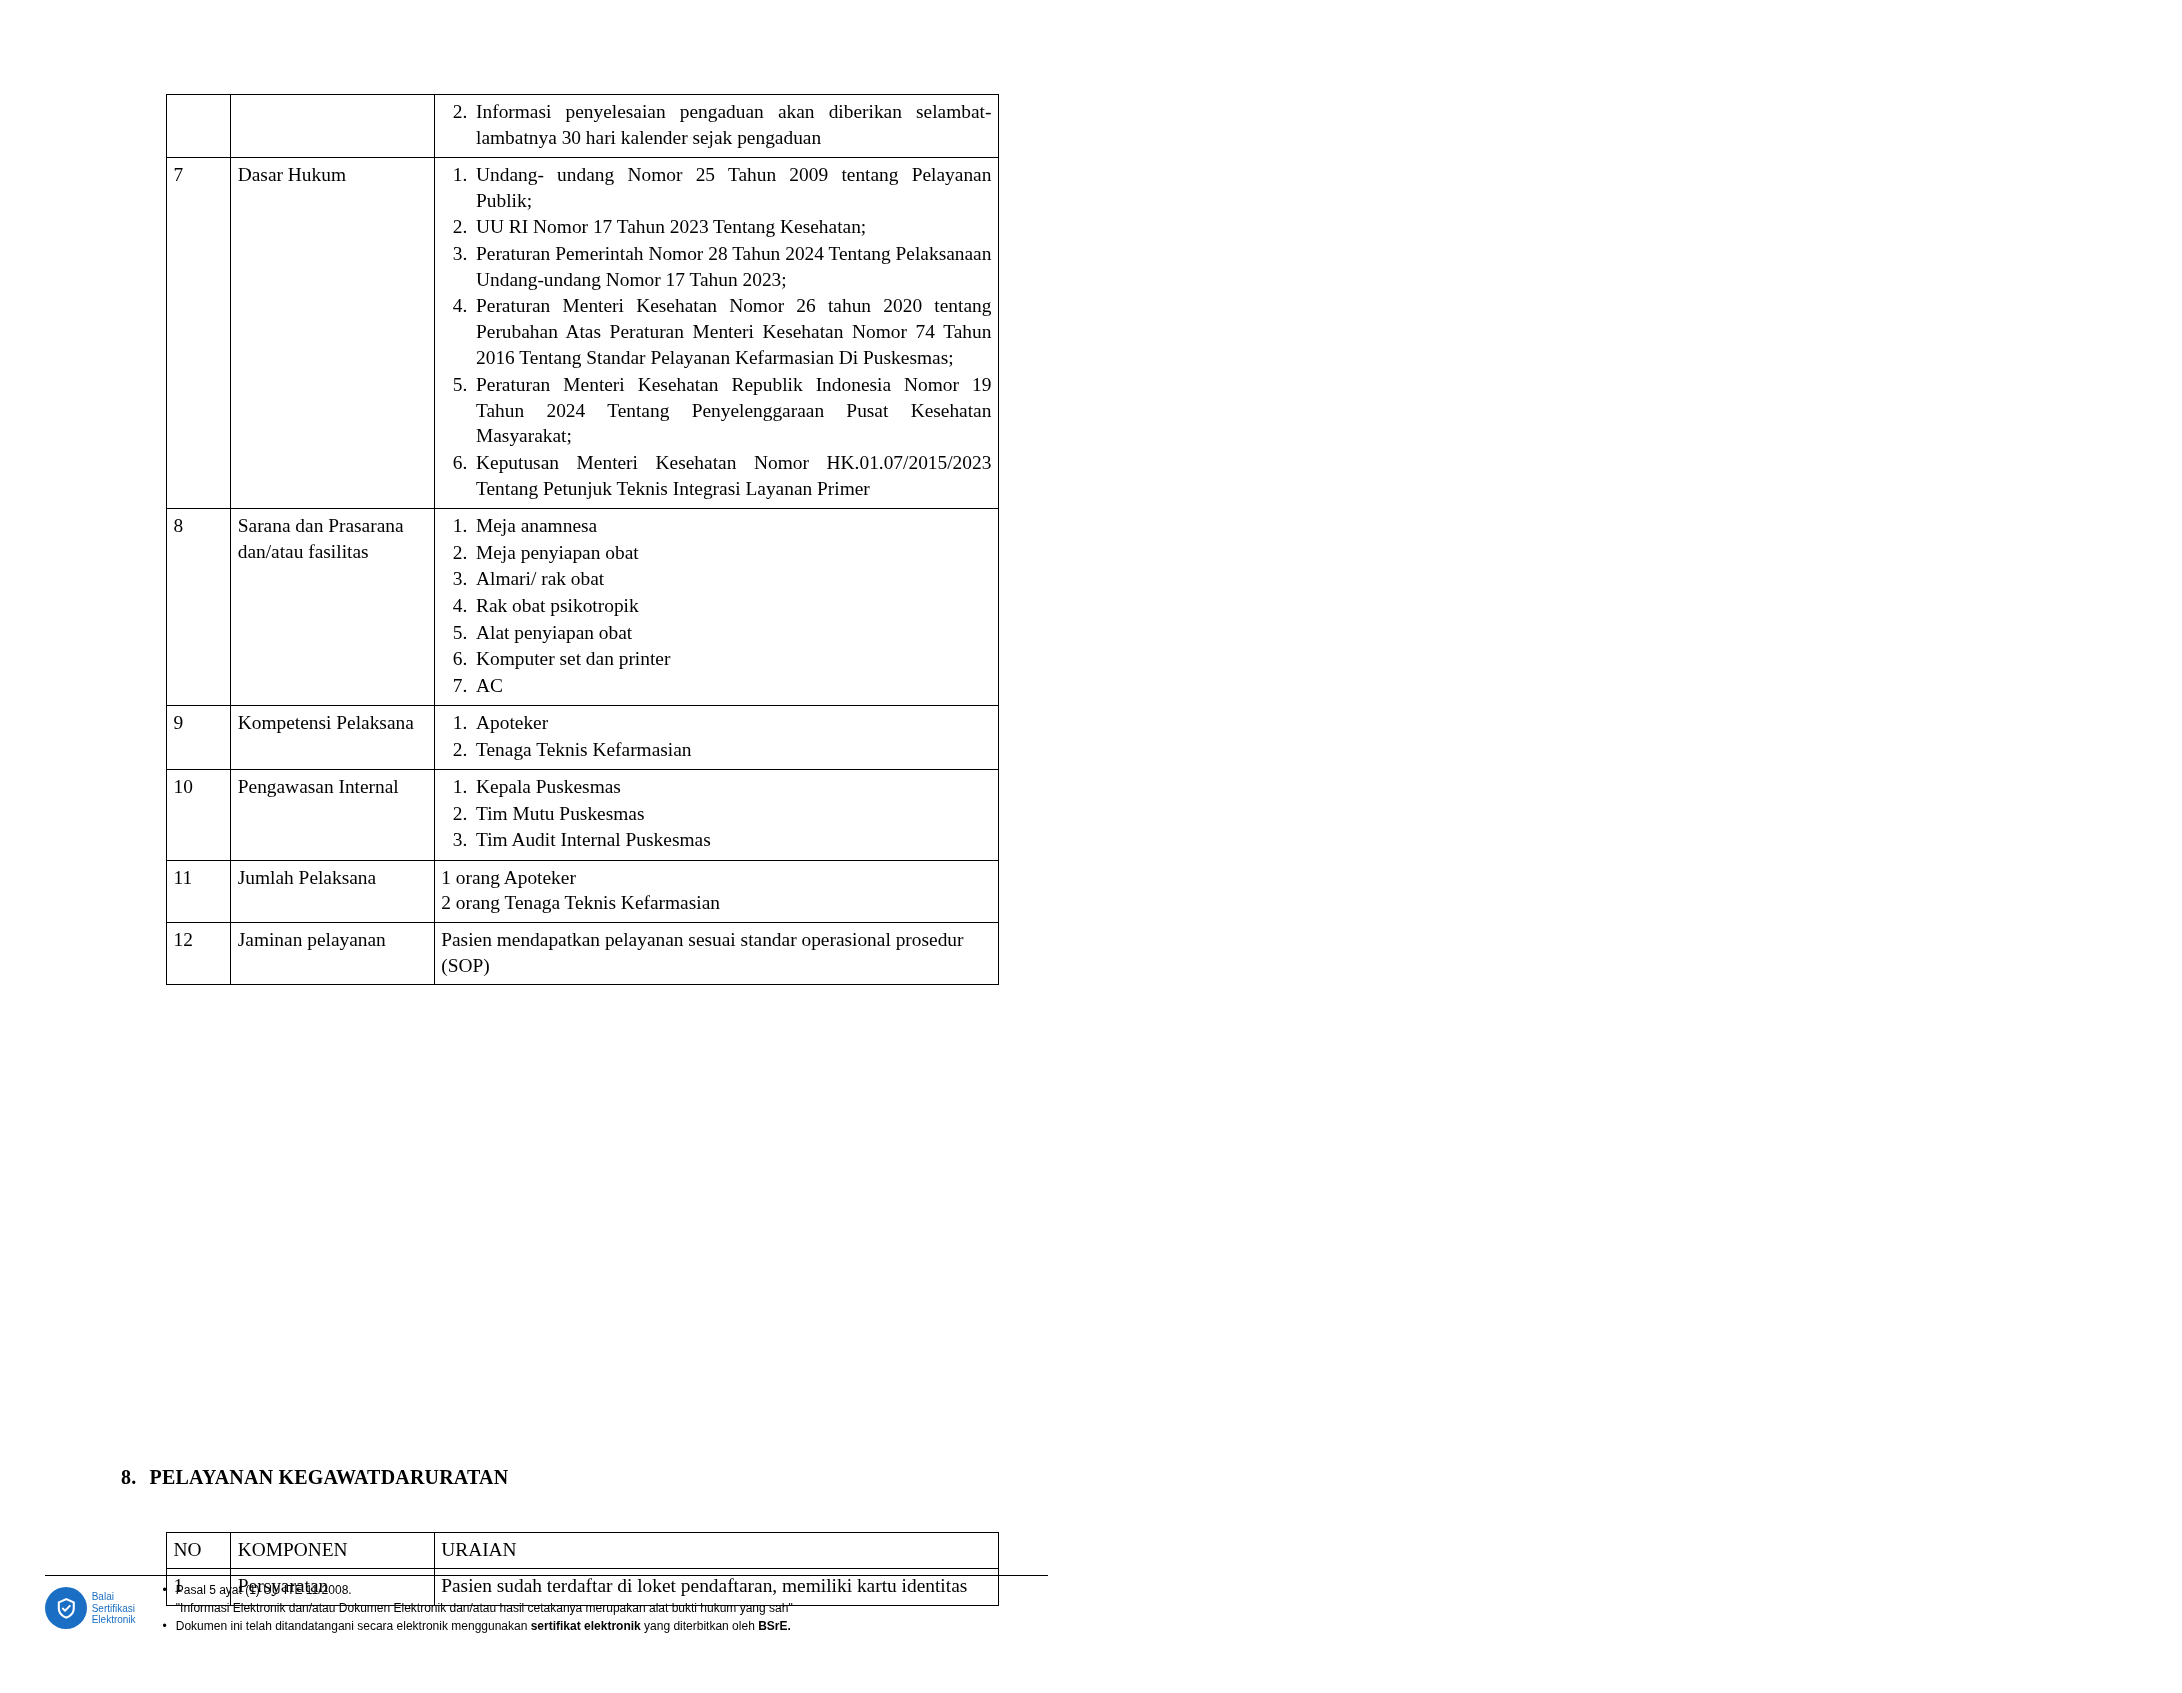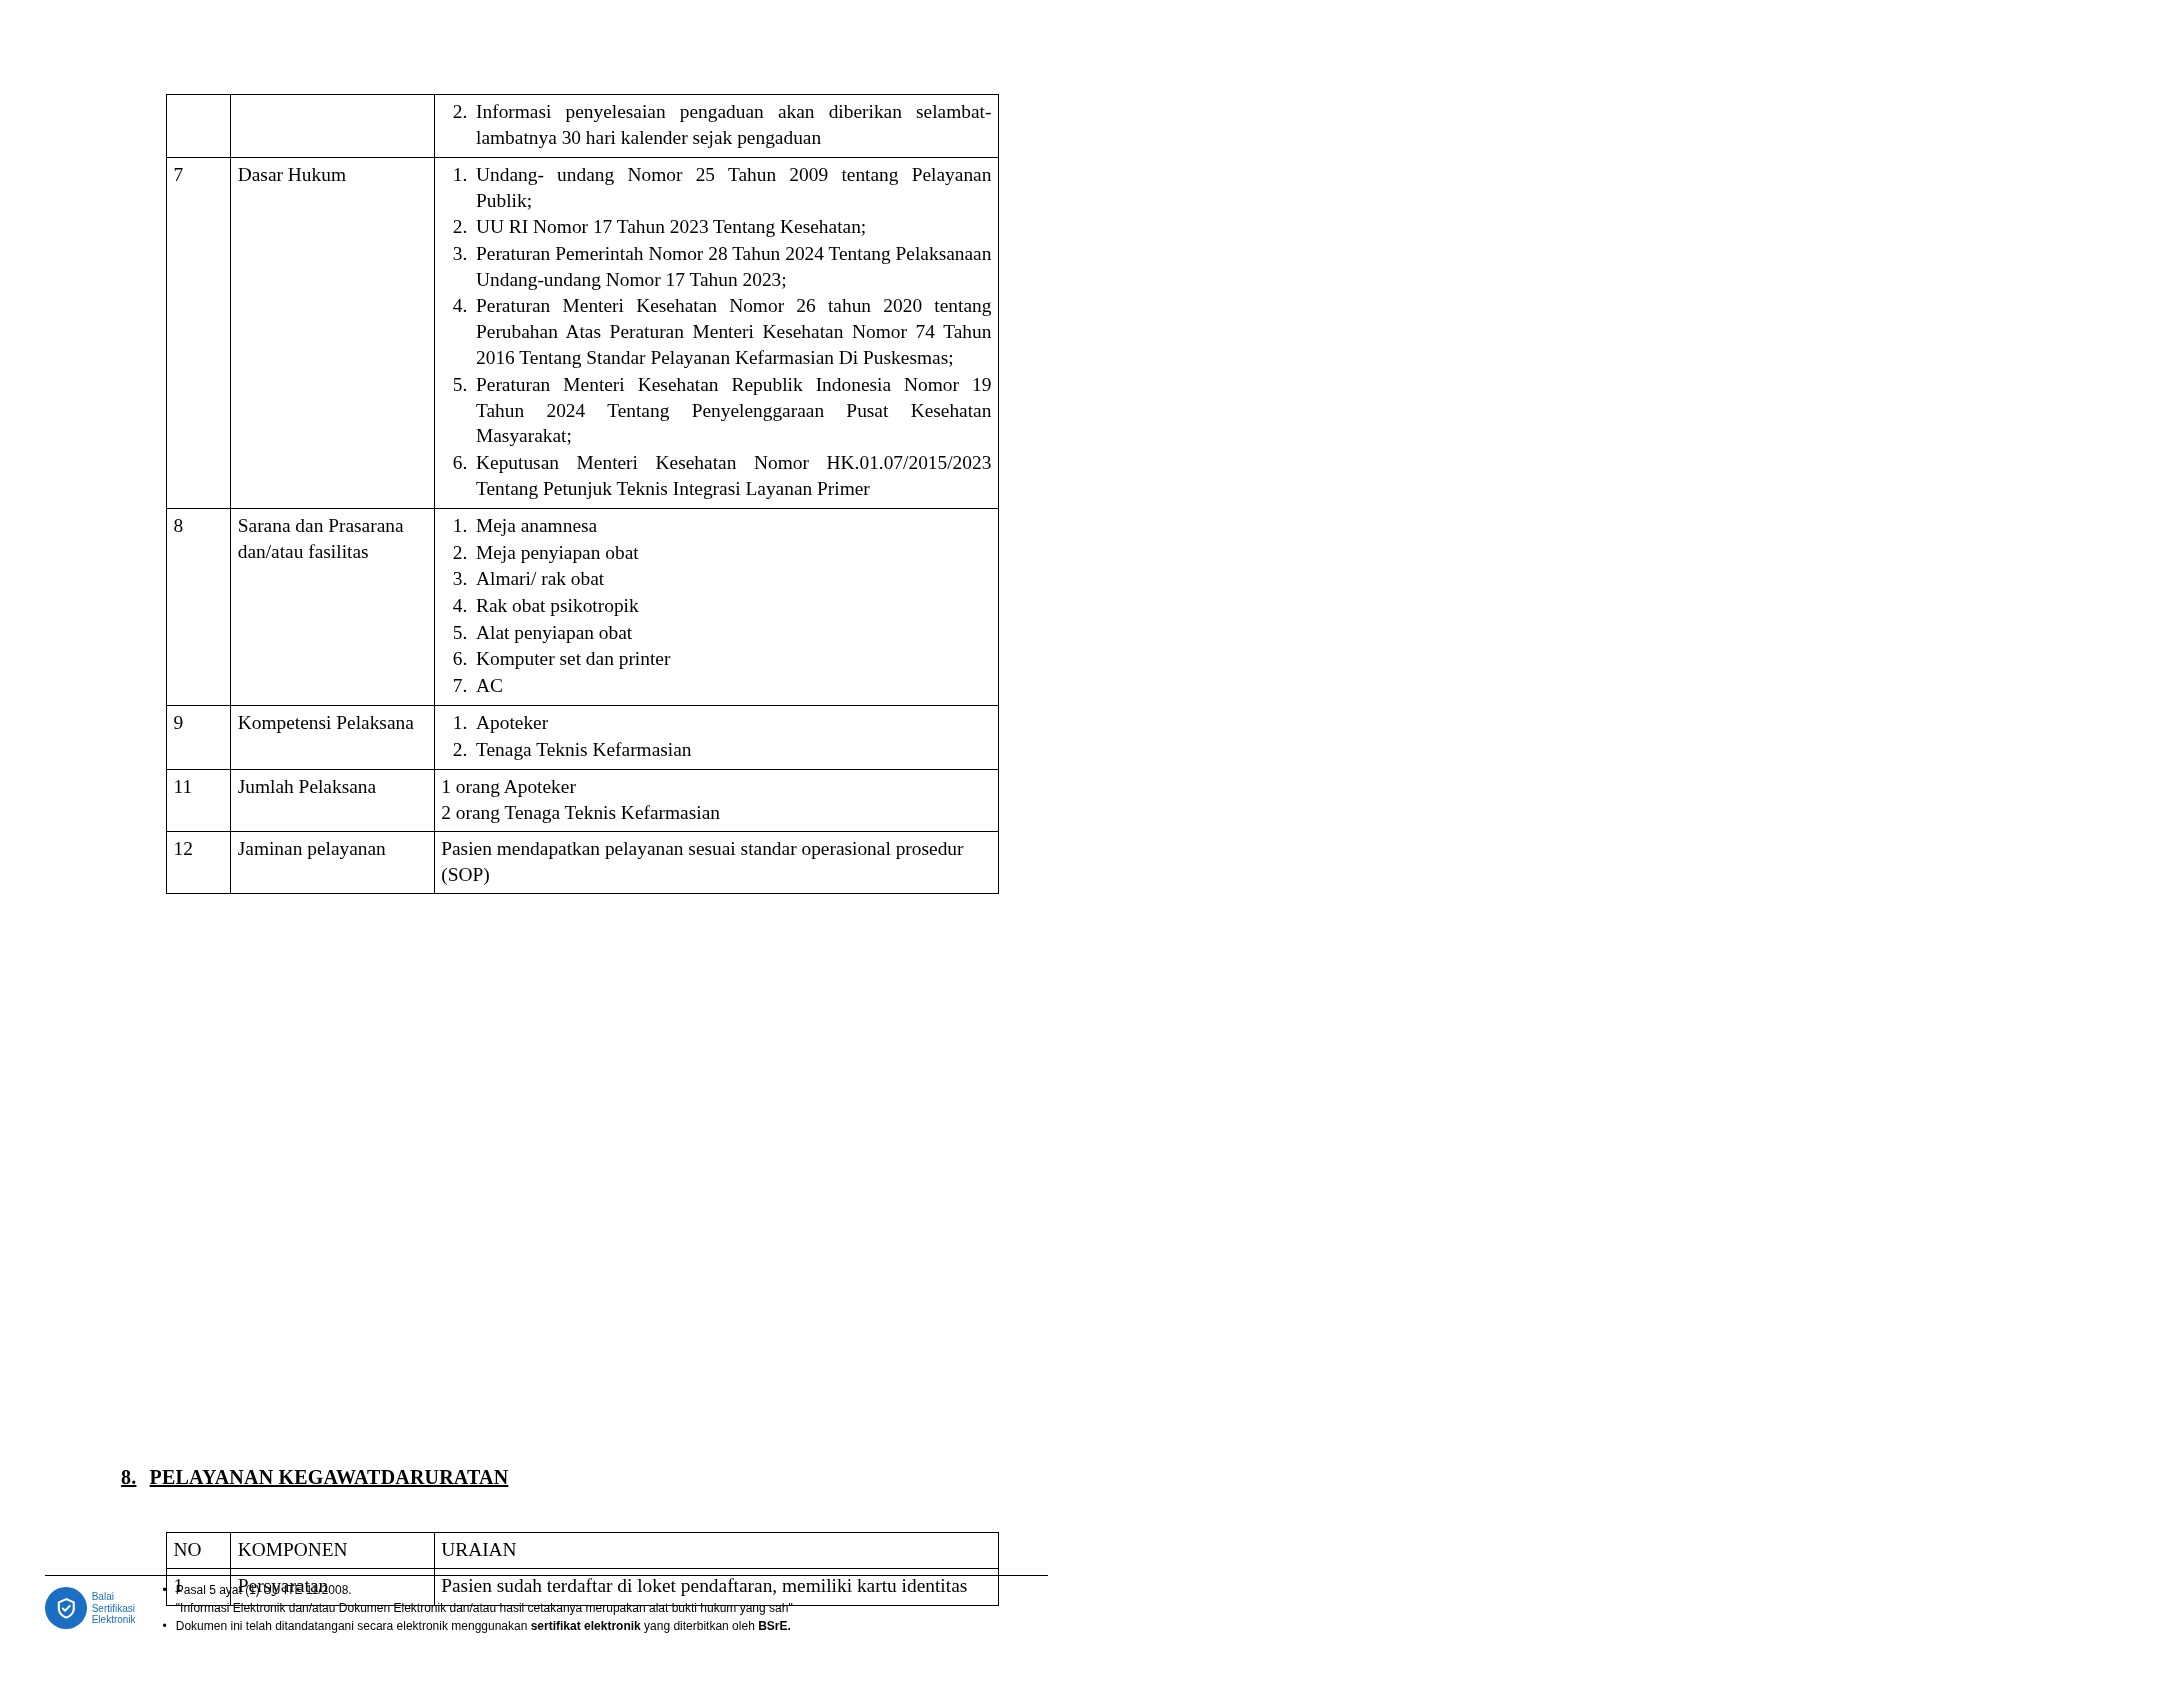--- a/index.html
+++ b/index.html
@@ -69,21 +69,20 @@
   #left-table .comp-col { width: 203px; }
 
   .section-heading {
     position: absolute;
     left: 121px;
     top: 1462px;
     font-family: "Liberation Serif", serif;
     font-weight: bold;
     font-size: 20px;
     letter-spacing: 0.2px;
-    text-decoration: underline;
   }
   .section-heading .num { margin-right: 13.2px; }
 
   #left-table-2 {
     position: absolute;
     left: 166px;
     top: 1500px;
     width: 833px;
     margin-top: 28px;
   }
@@ -213,20 +212,31 @@
           <td>9</td>
           <td>Kompetensi Pelaksana</td>
           <td>
             <ol class="lst" start="1">
               <li>Apoteker</li>
               <li>Tenaga Teknis Kefarmasian</li>
             </ol>
           </td>
         </tr>
 
+        <tr>
+          <td>10</td>
+          <td>Pengawasan Internal</td>
+          <td>
+            <ol class="lst" start="1">
+              <li>Kepala Puskesmas</li>
+              <li>Tim Mutu Puskesmas</li>
+              <li>Tim Audit Internal Puskesmas</li>
+            </ol>
+          </td>
+        </tr>
 
         <tr>
           <td>11</td>
           <td>Jumlah Pelaksana</td>
           <td style="white-space:pre-line">1 orang Apoteker
 2 orang Tenaga Teknis Kefarmasian</td>
         </tr>
 
         <tr>
           <td>12</td>

